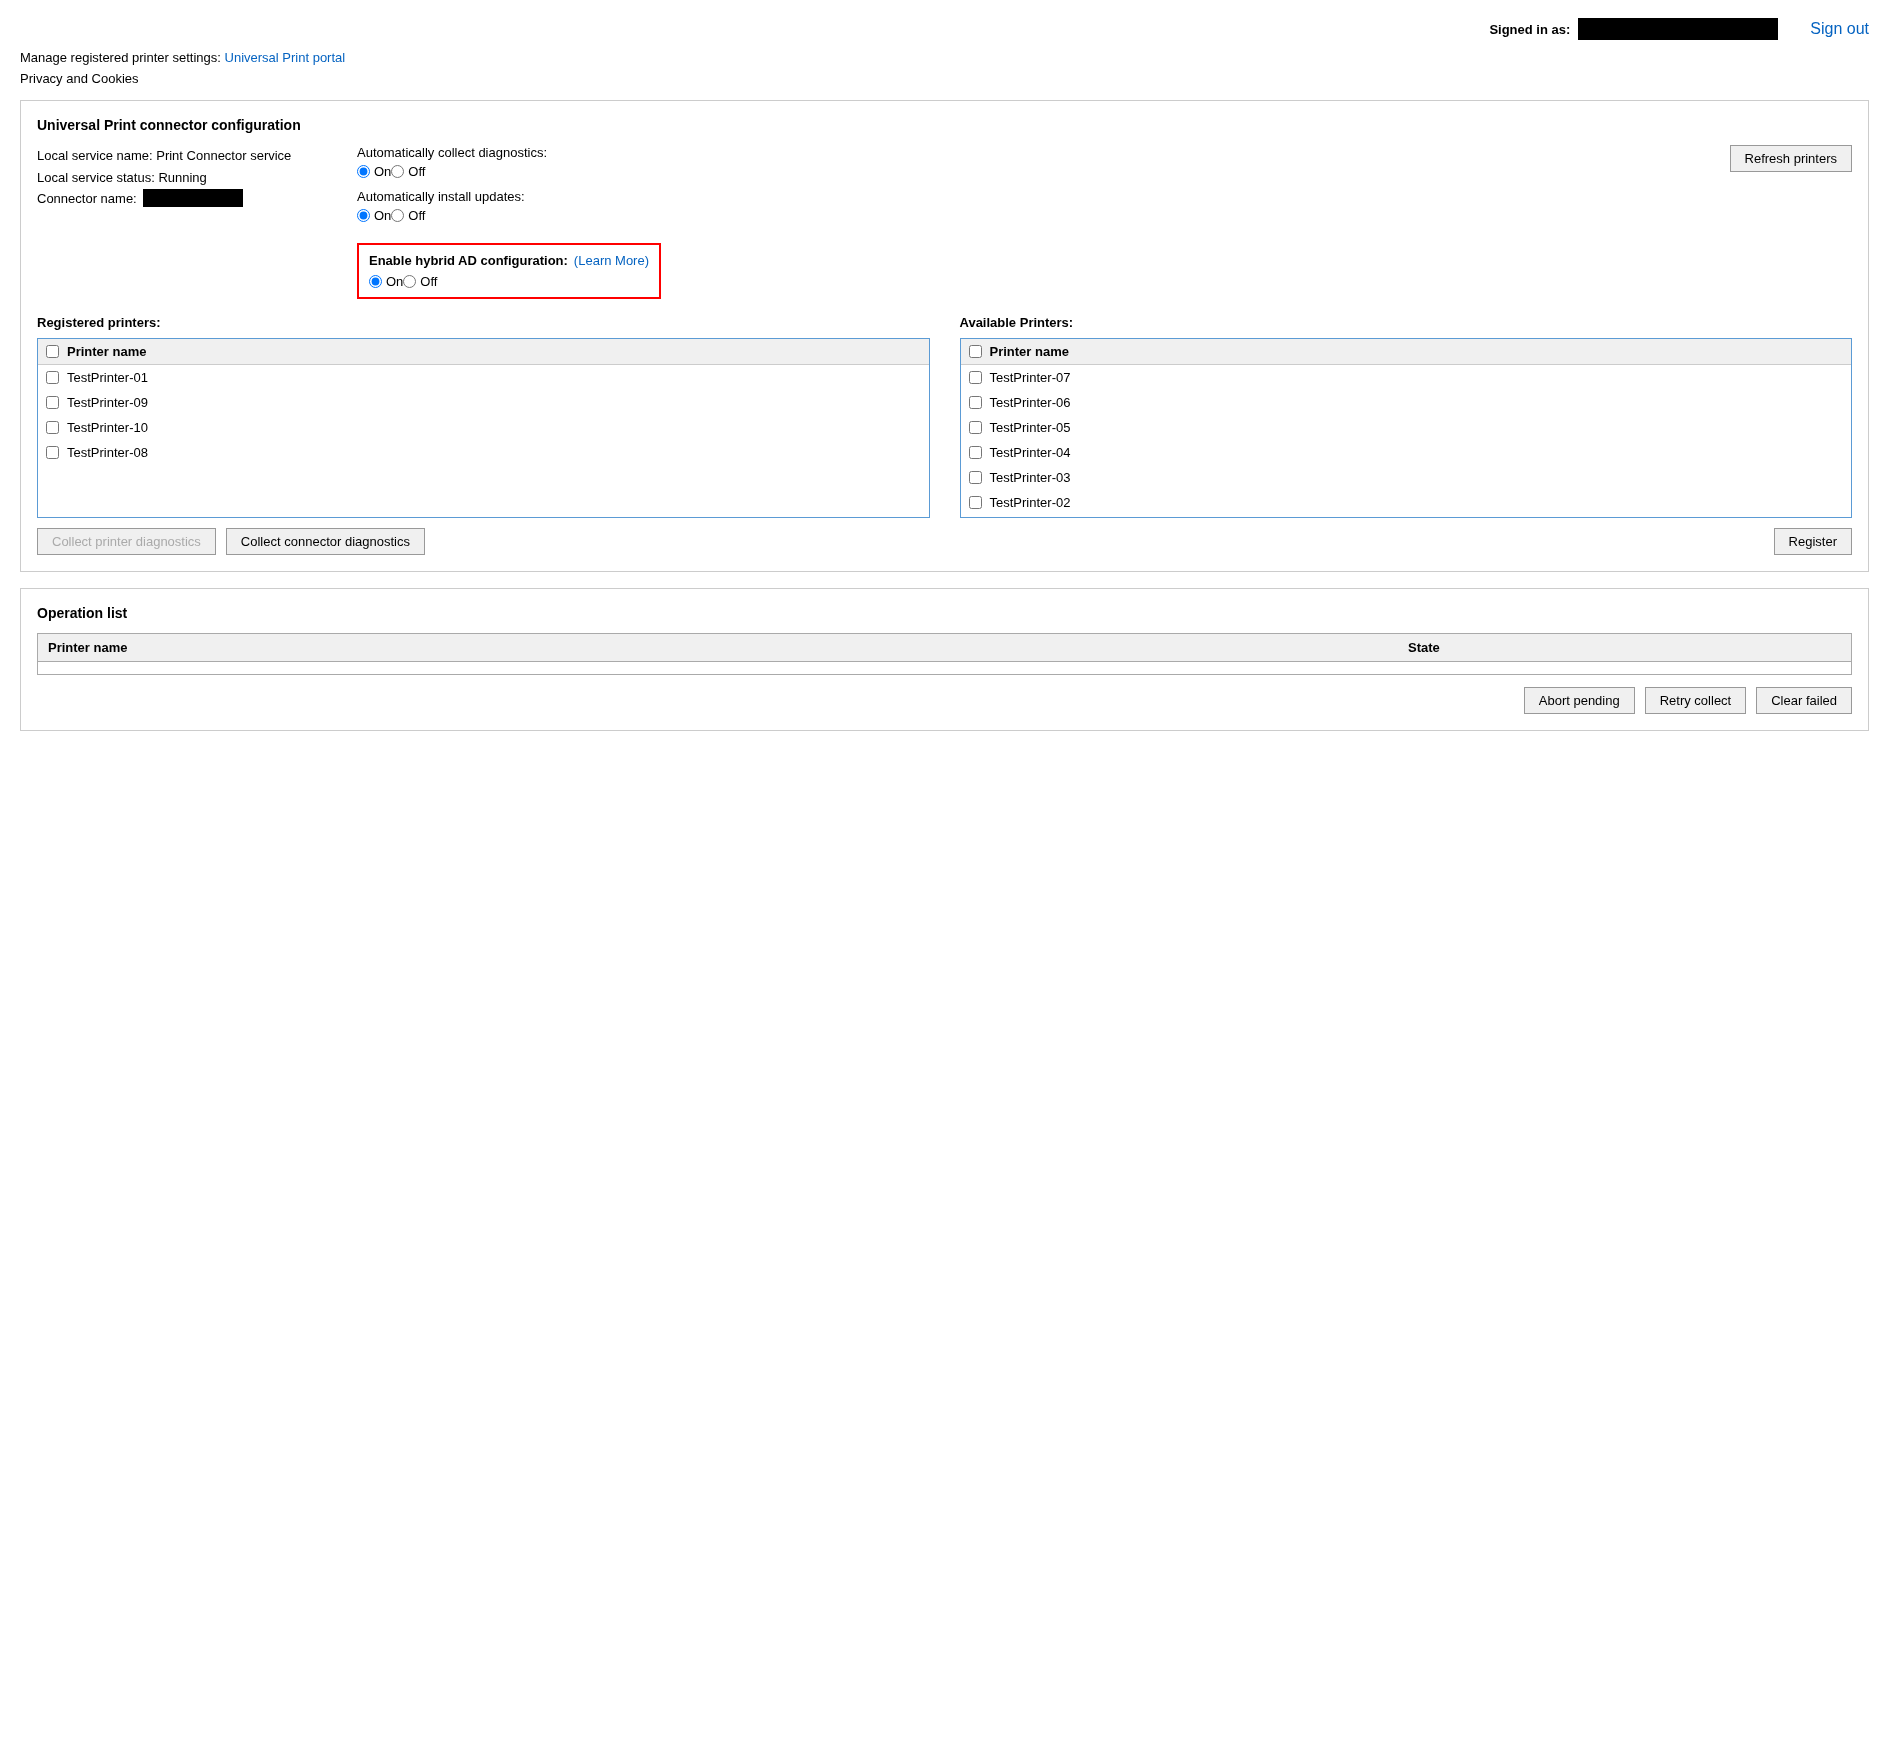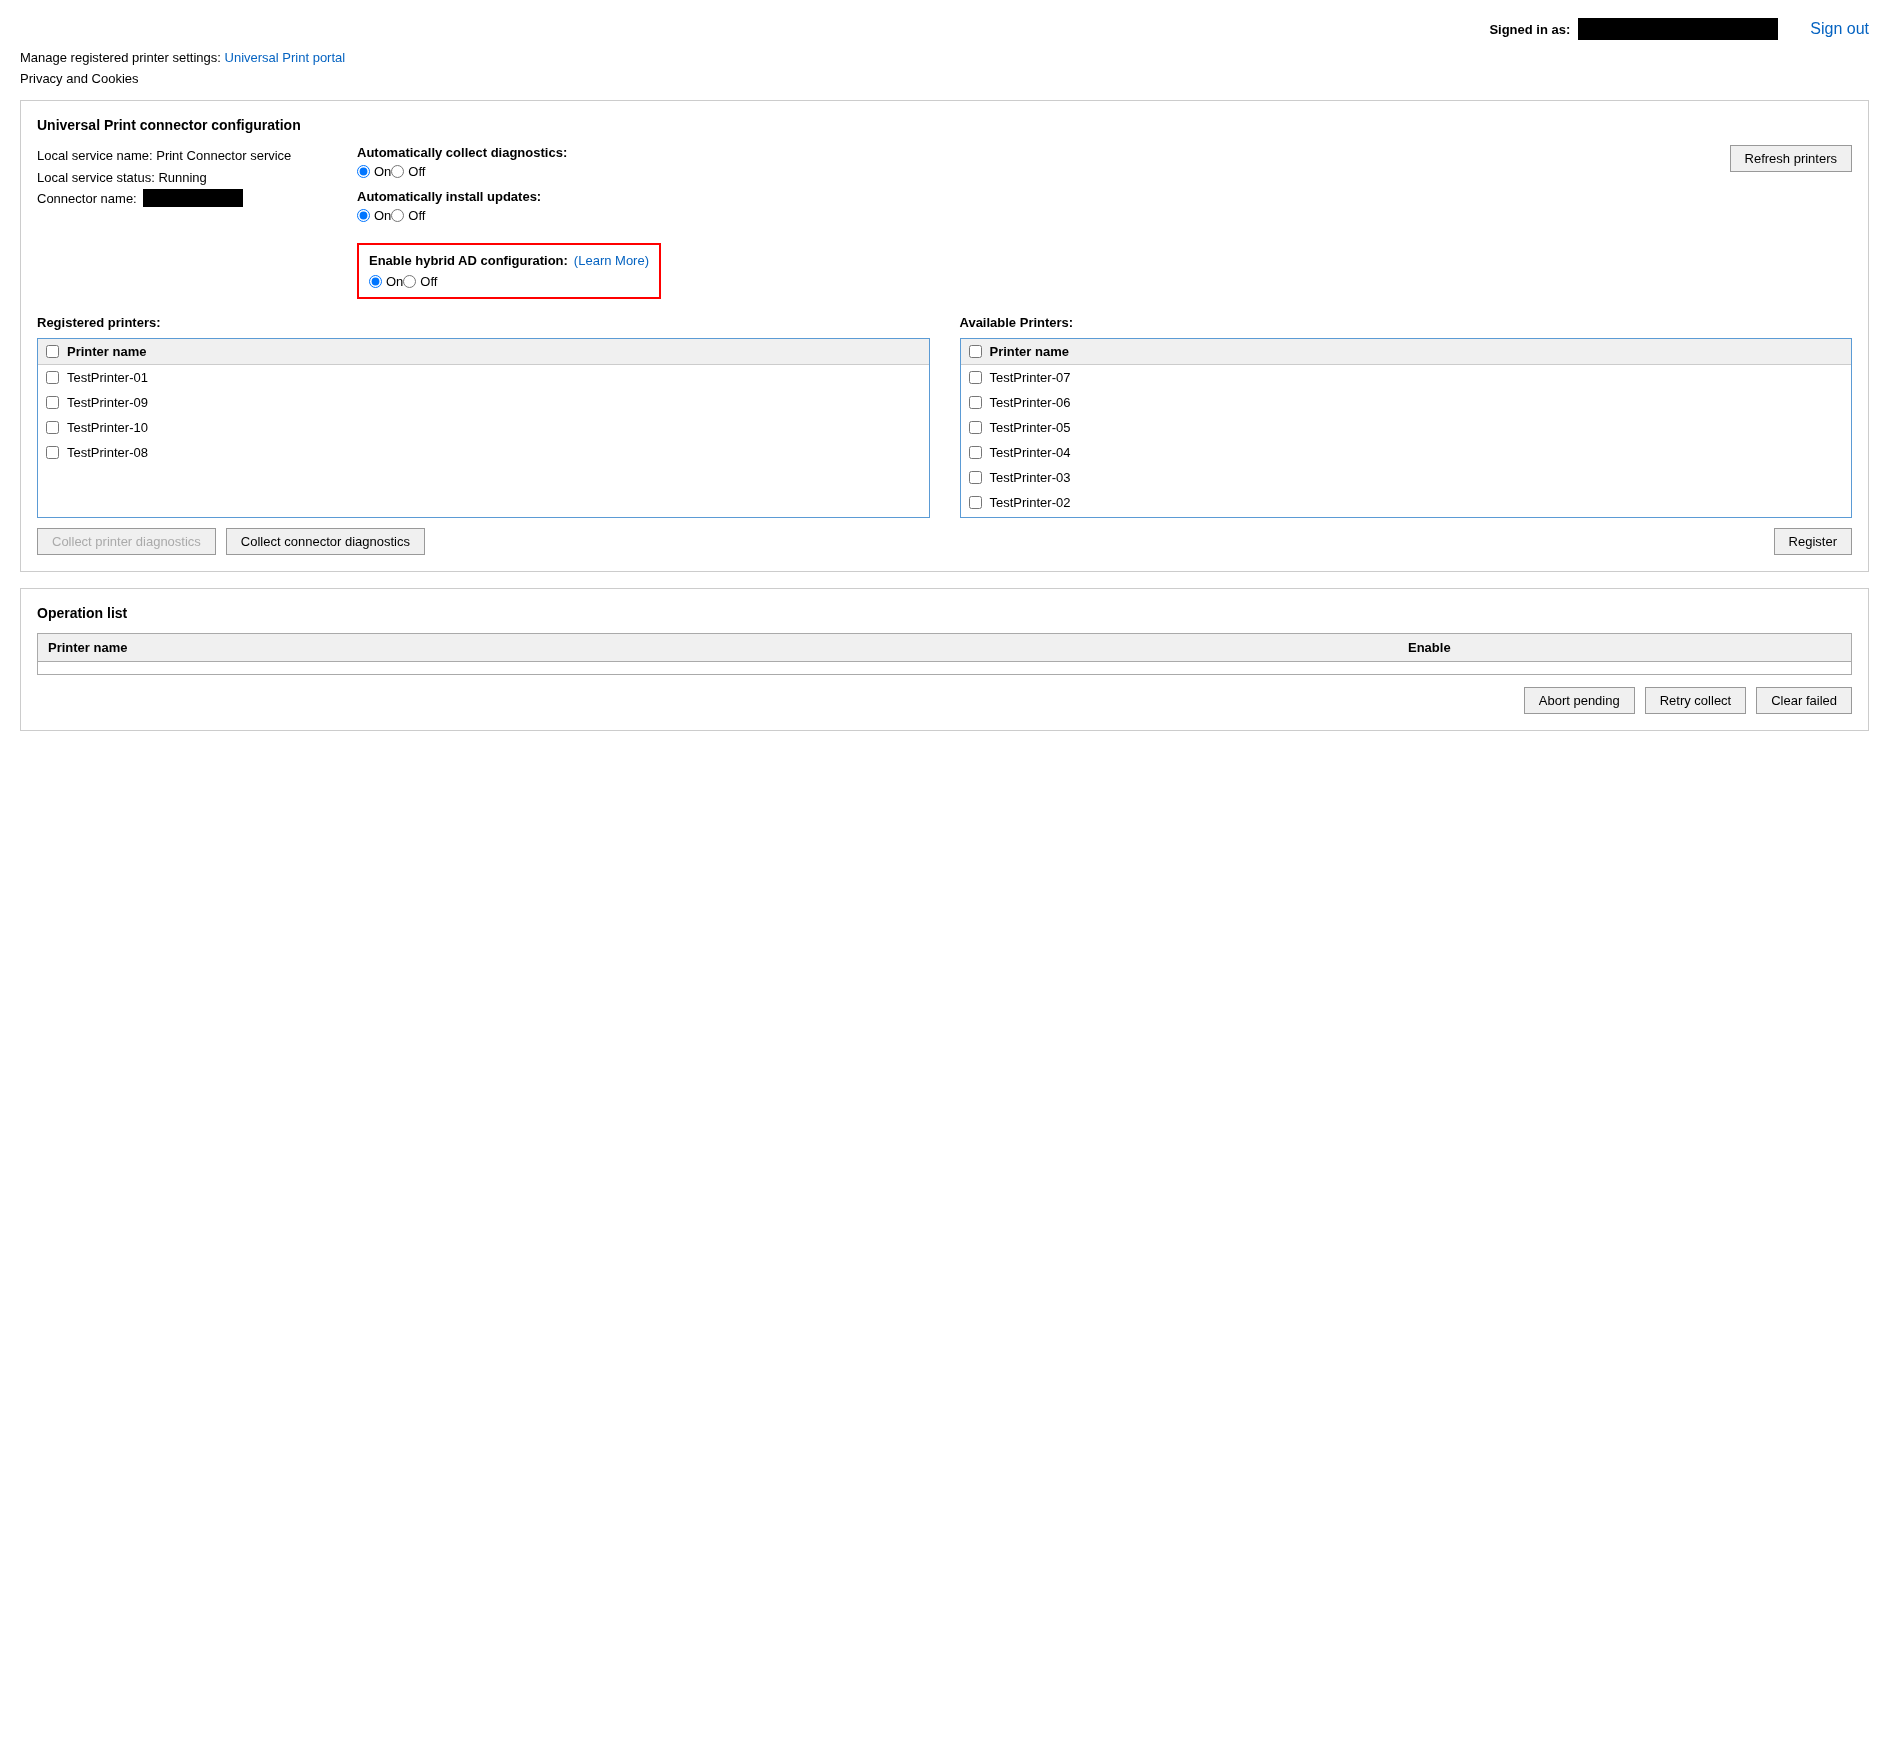--- a/index.html
+++ b/index.html
@@ -95,21 +95,21 @@
       background: #000;
       color: #000;
       min-width: 100px;
       height: 18px;
       display: inline-block;
     }
     .diagnostics-section {
       margin-bottom: 10px;
     }
     .diagnostics-label {
-      font-weight: 700;
+      font-weight: 400;
       font-size: 13px;
       margin-bottom: 4px;
     }
     .radio-row {
       display: flex;
       align-items: center;
       font-size: 13px;
     }
     .radio-row label {
       display: flex;
@@ -440,21 +440,21 @@
   </div>
 </div>
 
 
 <div class="operation-section">
   <div class="operation-title">Operation list</div>
   <table class="op-table">
     <thead>
       <tr>
         <th class="col-printer">Printer name</th>
-        <th class="col-state">Enable</th>
+        <th class="col-state">State</th>
       </tr>
     </thead>
     <tbody>
       <tr class="op-list-body">
         <td></td>
         <td></td>
       </tr>
     </tbody>
   </table>
   <div class="op-buttons-row">

